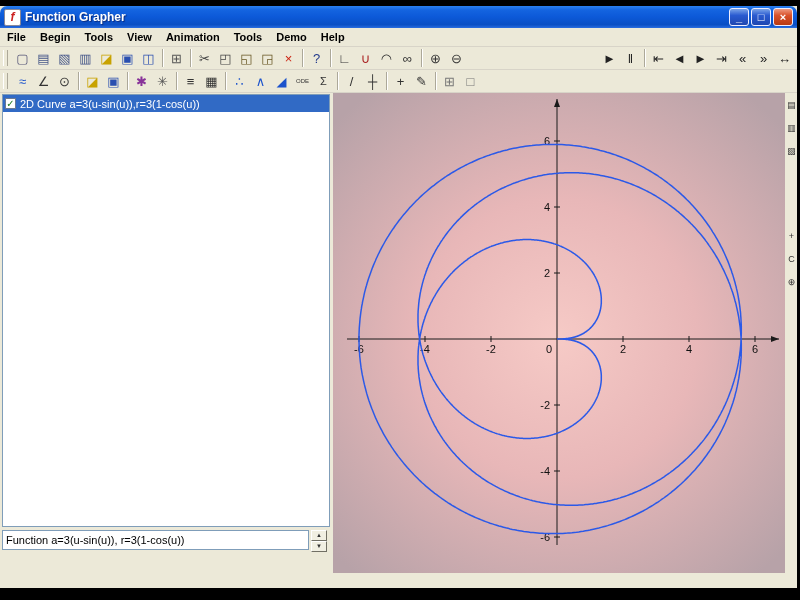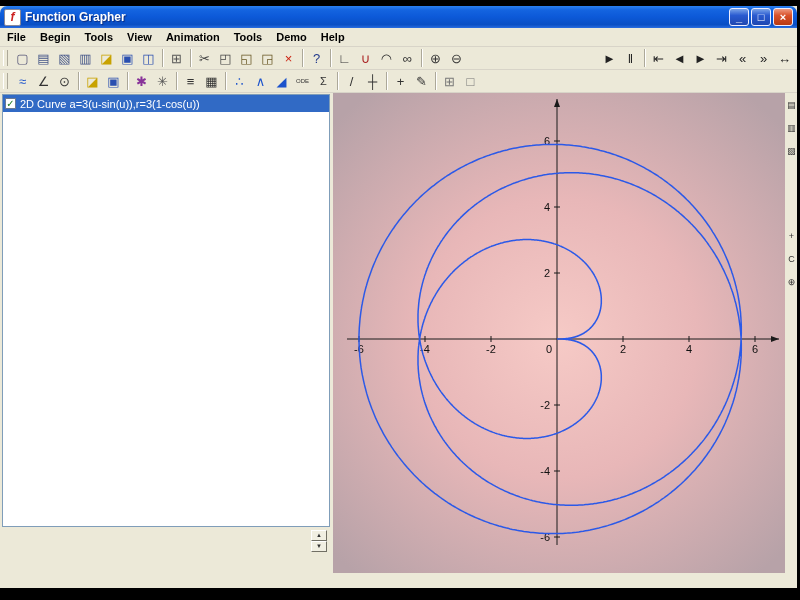--- a/index.html
+++ b/index.html
@@ -196,20 +196,21 @@
 
     <div class="main">
 
       <div class="left-panel">
         <div class="list-row selected">
           <span class="checkbox">✓</span>
           <span class="row-label">2D Curve  a=3(u-sin(u)),r=3(1-cos(u))</span>
         </div>
       </div>
 
+      <input class="func-input" value="Function a=3(u-sin(u)), r=3(1-cos(u))" style="">
 
       <div class="spinner">
         <div class="spin-btn">▲</div>
         <div class="spin-btn">▼</div>
       </div>
 
       <div class="plot" id="plot" style="background: radial-gradient(310px at 49.6% 51.2%, rgb(246, 202, 198) 0%, rgb(232, 183, 184) 45%, rgb(183, 162, 168) 100%);">
         <svg id="plot-svg" viewBox="0 0 452 480">
             <line x1="14" y1="246" x2="446" y2="246" stroke="#1a1a1a" stroke-width="1"></line>
             <line x1="224" y1="6" x2="224" y2="452" stroke="#1a1a1a" stroke-width="1"></line>

